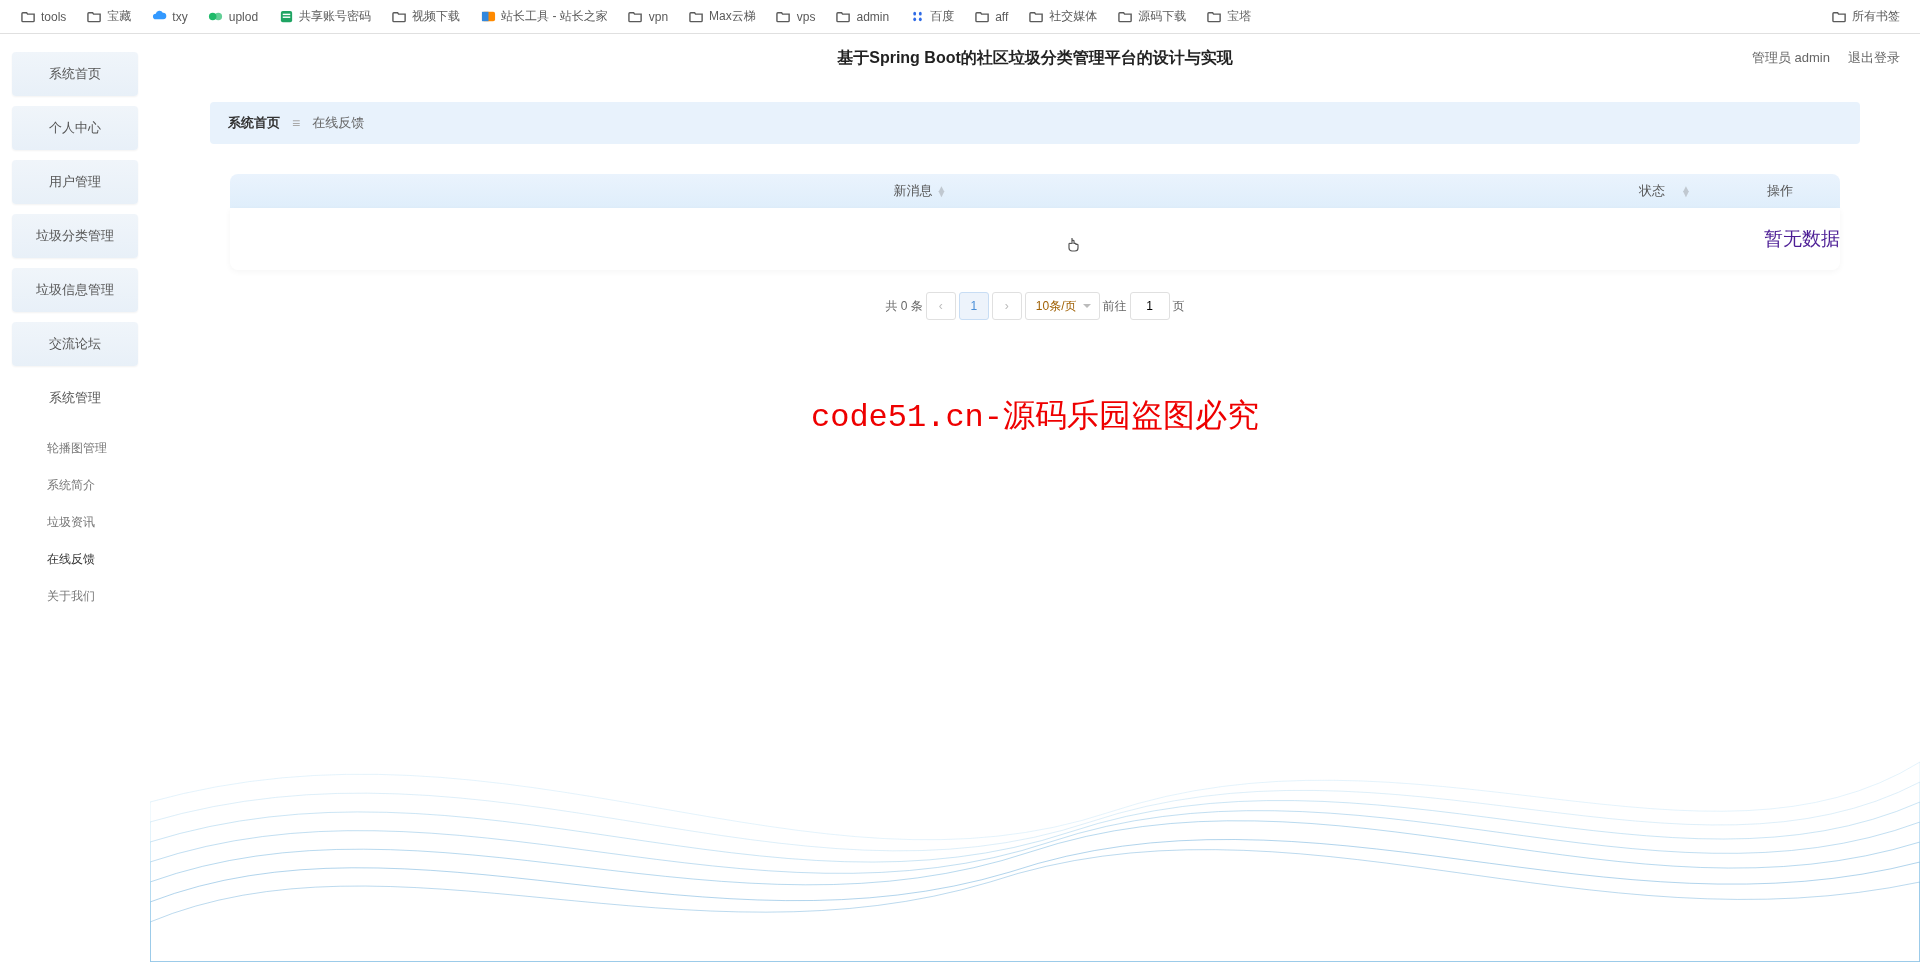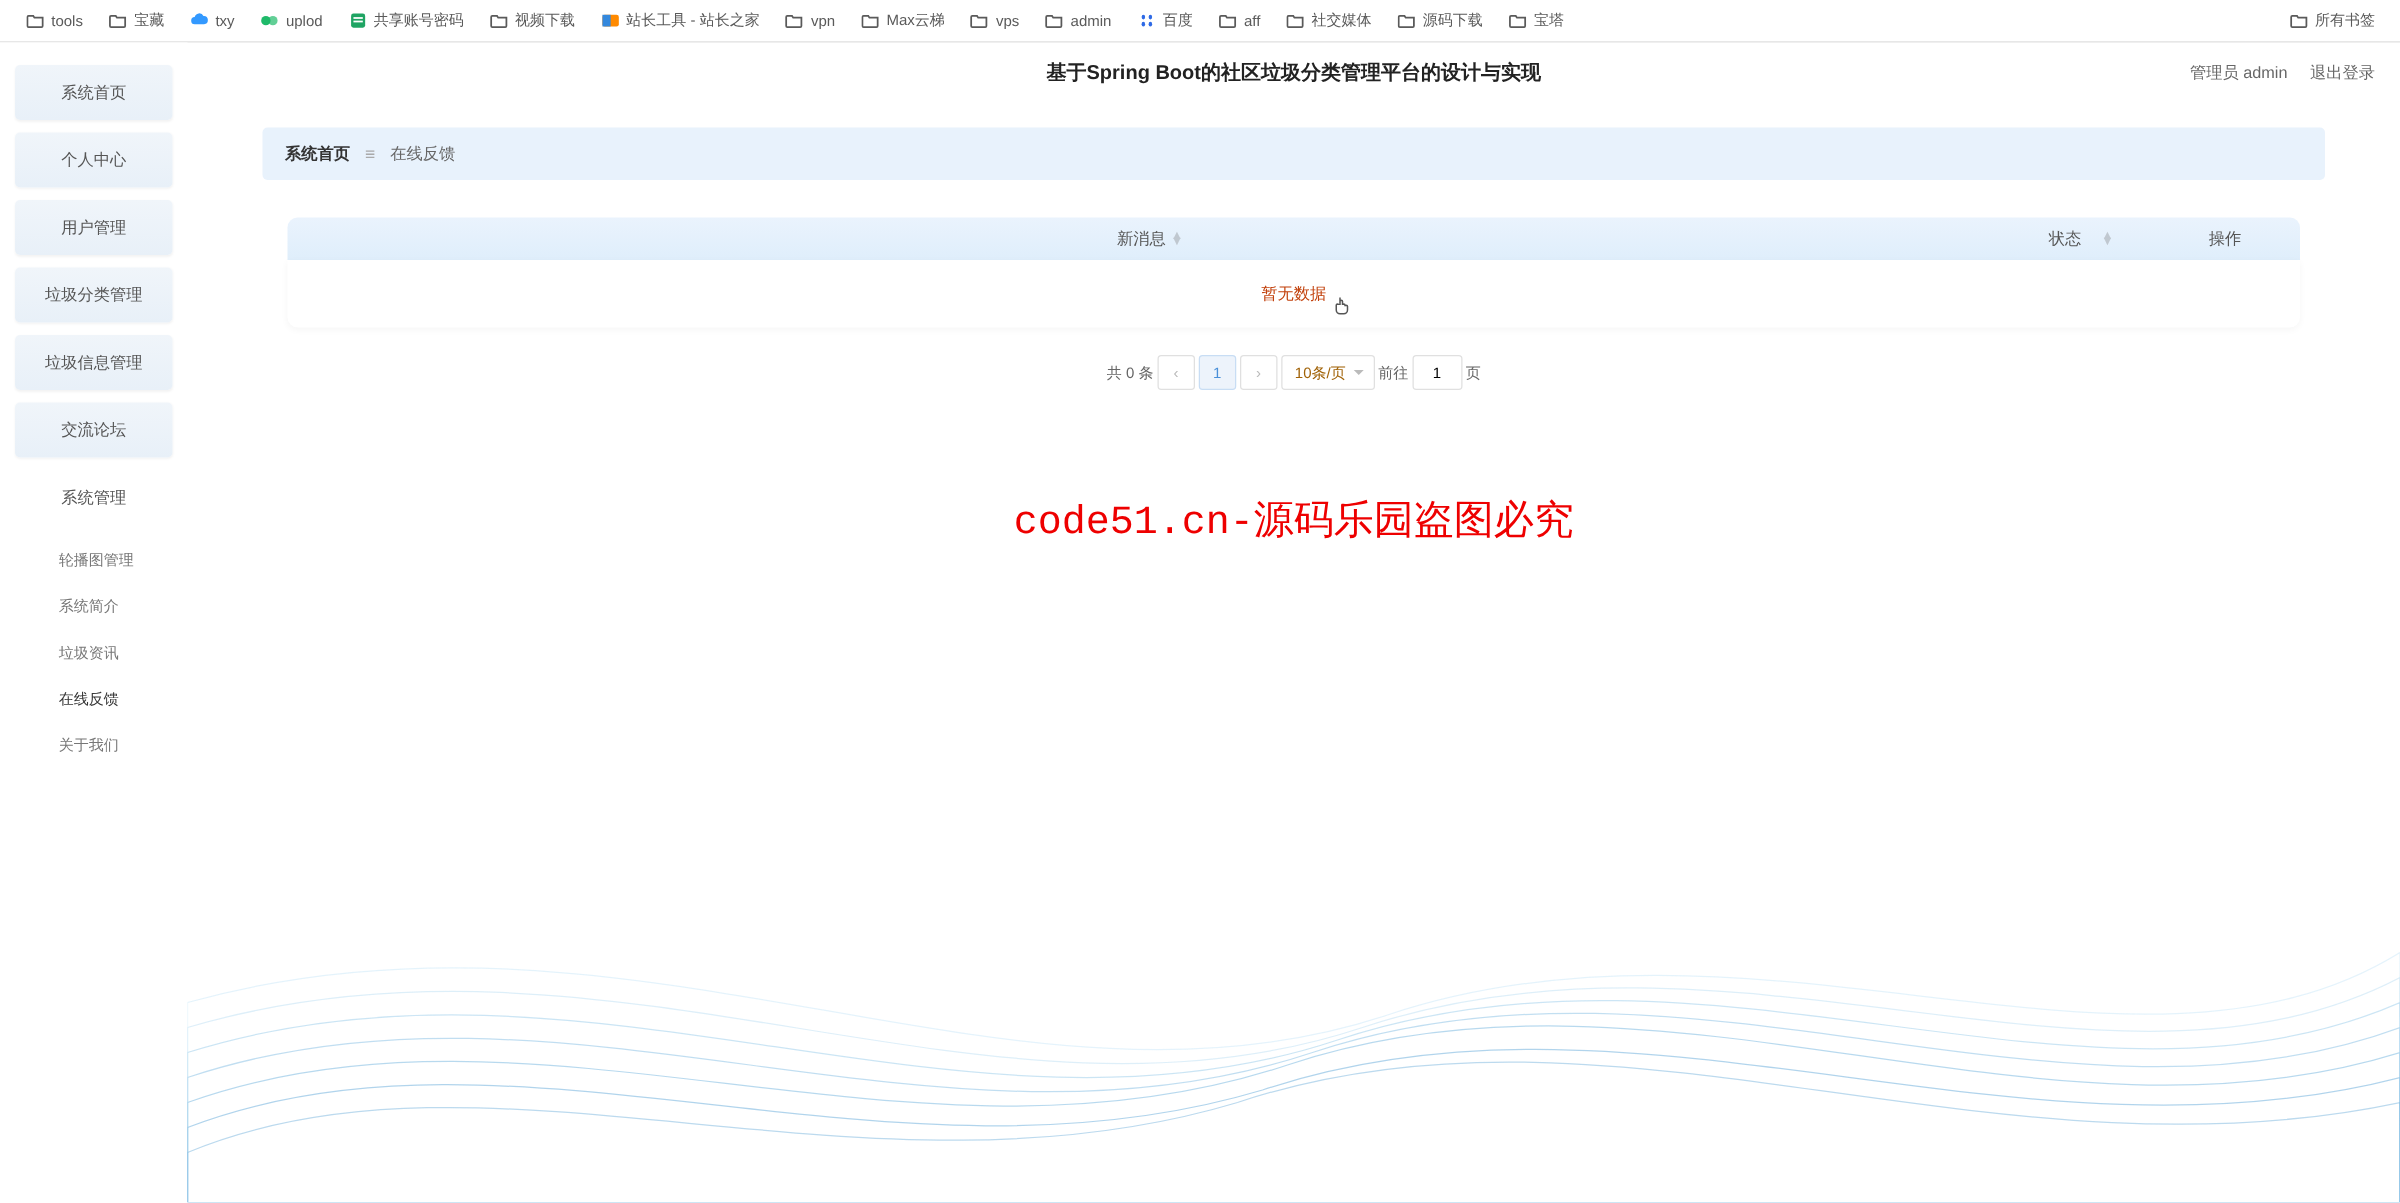--- a/index.html
+++ b/index.html
@@ -123,23 +123,23 @@
     }
     .col-msg { flex: 1; text-align: center; display: flex; justify-content: center; align-items: center; gap: 4px; }
     .col-status { width: 110px; text-align: center; display: flex; justify-content: center; align-items: center; gap: 16px; }
     .col-action { width: 120px; text-align: center; }
     .sort-icon { color: #c0c8d0; font-size: 10px; display: flex; flex-direction: column; line-height: 5px; }
     
     .table-body {
       background: #fff;
       border-radius: 0 0 8px 8px;
       padding: 18px 0;
-      text-align: center;
-      color: #c2410c;
-      font-size: 13px;
+      text-align: right;
+      color: #4c1d95;
+      font-size: 19px;
       box-shadow: 0 2px 6px rgba(0,0,0,0.04);
       position: relative;
     }
     .cursor-ptr {
       position: absolute;
       left: 52%;
       top: 28px;
       font-size: 14px;
       color: #555;
     }

